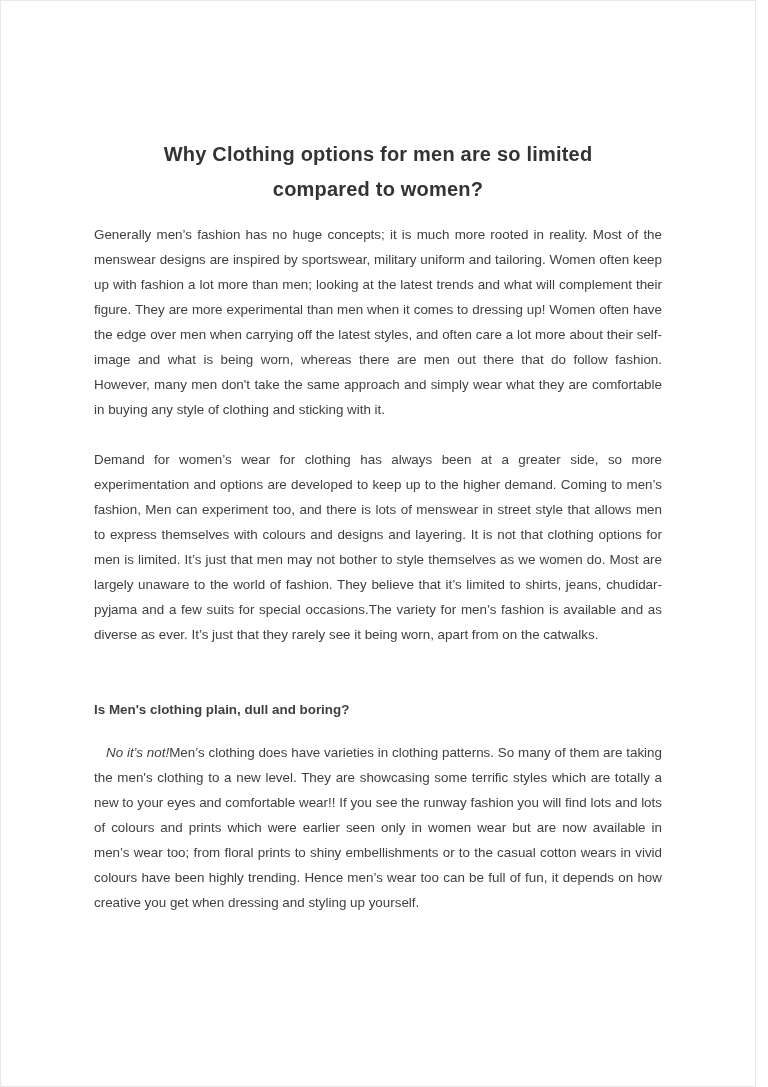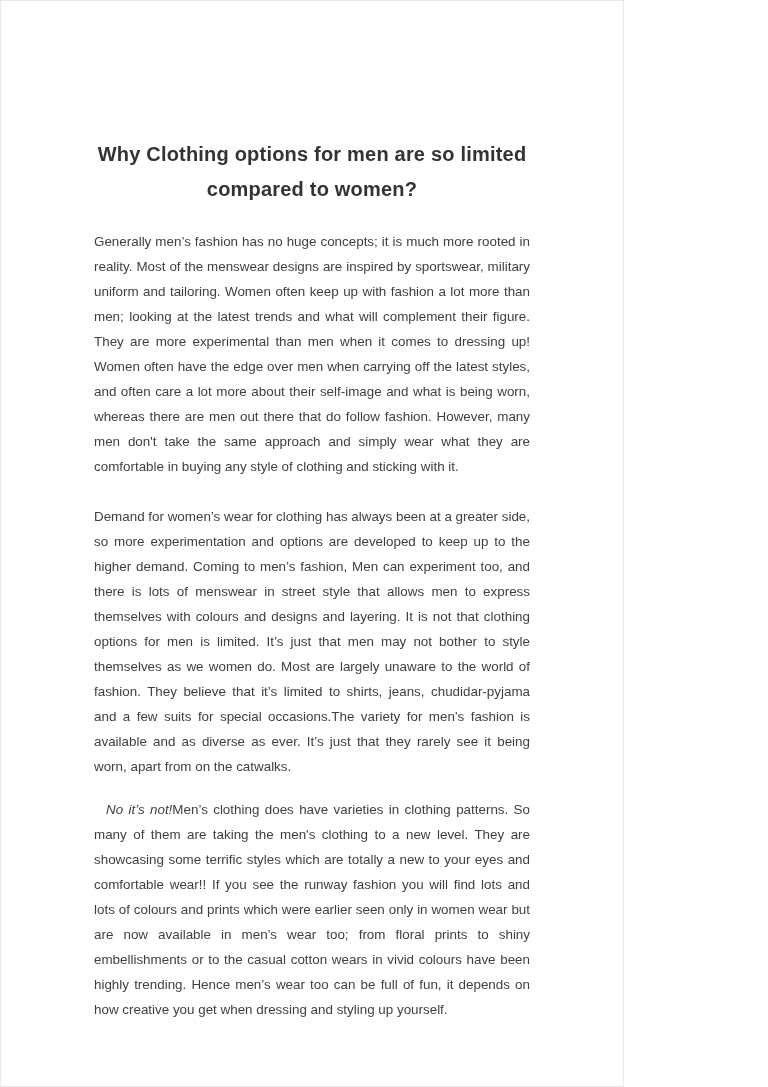--- a/index.html
+++ b/index.html
@@ -8,21 +8,21 @@
     background: #ffffff;
   }
   body {
     width: 768px;
     height: 1087px;
     font-family: "Liberation Sans", "DejaVu Sans", sans-serif;
     color: #3f3f3f;
   }
   .page {
     position: relative;
-    width: 624px;
+    width: 756px;
     height: 1087px;
     box-sizing: border-box;
     background: #ffffff;
     border: 1px solid #e9e9e9;
     padding: 136px 93px 0 93px;
     overflow: hidden;
   }
   .doc-title {
     font-size: 20px;
     font-weight: bold;
@@ -33,21 +33,21 @@
     margin: 0 auto 0 auto;
     letter-spacing: 0.2px;
   }
   .body-para {
     font-size: 13.4px;
     line-height: 25px;
     text-align: justify;
     margin: 0;
     color: #3f3f3f;
   }
-  .para-1 { margin-top: 22px; }
+  .para-1 { margin-top: 15px; }
   .para-2 { margin-top: 25px; }
   .section-heading {
     font-size: 13.4px;
     font-weight: bold;
     color: #3f3f3f;
     margin: 50px 0 0 0;
     line-height: 25px;
   }
   .para-3 { margin-top: 18px; }
   .lead-italic {
@@ -59,16 +59,17 @@
 <body>
 
 <div class="page">
 
   <h1 class="doc-title">Why Clothing options for men are so limited compared to women?</h1>
 
   <p class="body-para para-1">Generally men’s fashion has no huge concepts; it is much more rooted in reality. Most of the menswear designs are inspired by sportswear, military uniform and tailoring. Women often keep up with fashion a lot more than men; looking at the latest trends and what will complement their figure. They are more experimental than men when it comes to dressing up! Women often have the edge over men when carrying off the latest styles, and often care a lot more about their self-image and what is being worn, whereas there are men out there that do follow fashion. However, many men don't take the same approach and simply wear what they are comfortable in buying any style of clothing and sticking with it.</p>
 
   <p class="body-para para-2">Demand for women’s wear for clothing has always been at a greater side, so more experimentation and options are developed to keep up to the higher demand. Coming to men’s fashion, Men can experiment too, and there is lots of menswear in street style that allows men to express themselves with colours and designs and layering. It is not that clothing options for men is limited. It’s just that men may not bother to style themselves as we women do. Most are largely unaware to the world of fashion. They believe that it’s limited to shirts, jeans, chudidar-pyjama and a few suits for special occasions.The variety for men’s fashion is available and as diverse as ever. It’s just that they rarely see it being worn, apart from on the catwalks.</p>
 
+  <h2 class="section-heading">Is Men's clothing plain, dull and boring?</h2>
 
   <p class="body-para para-3"><em class="lead-italic">No it’s not!</em><span>Men’s clothing does have varieties in clothing patterns. So many of them are taking the men's clothing to a new level. They are showcasing some terrific styles which are totally a new to your eyes and comfortable wear!! If you see the runway fashion you will find lots and lots of colours and prints which were earlier seen only in women wear but are now available in men’s wear too; from floral prints to shiny embellishments or to the casual cotton wears in vivid colours have been highly trending. Hence men’s wear too can be full of fun, it depends on how creative you get when dressing and styling up yourself.</span></p>
 
 </div>
 
 </body></html>

